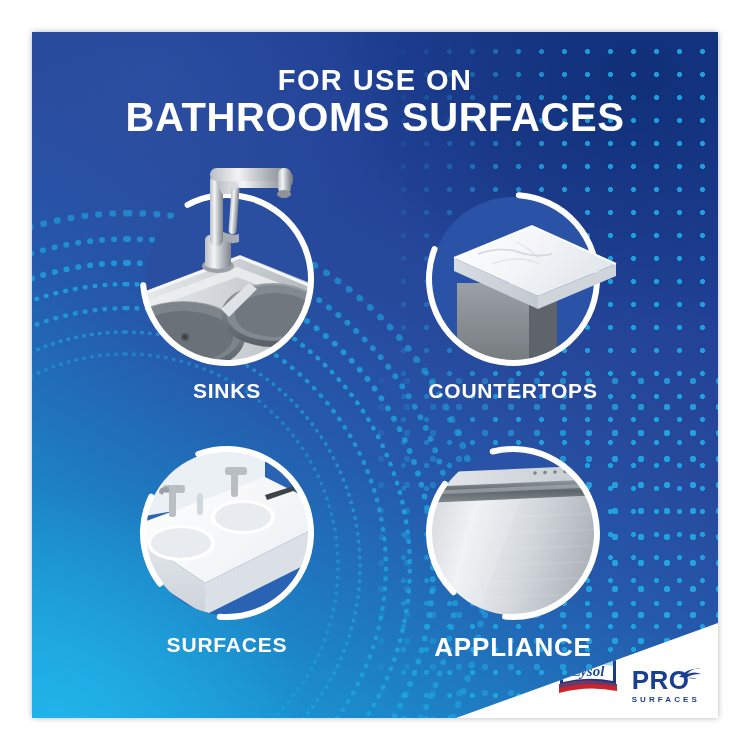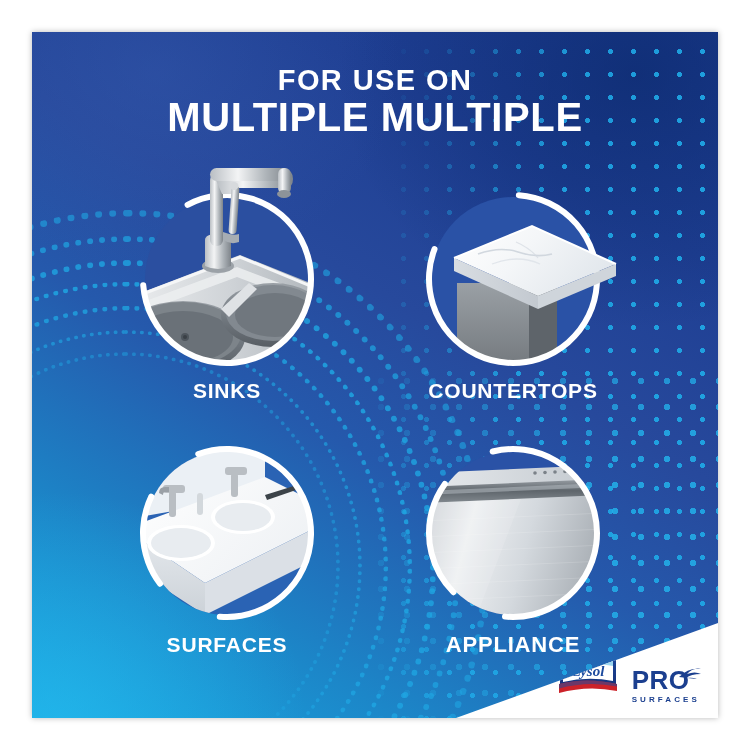--- a/index.html
+++ b/index.html
@@ -57,21 +57,21 @@
   .circle{position:relative;width:178px;height:178px;}
   .photo{
     position:absolute;left:7px;top:7px;width:164px;height:164px;border-radius:50%;
     overflow:hidden;
   }
   .ring{position:absolute;left:0;top:0;width:178px;height:178px;}
   .caption{
     margin-top:11px;text-align:center;color:#fff;font-weight:bold;
     font-size:21px;letter-spacing:.8px;line-height:1.12;
   }
-  .caption.two{font-size:22px;}
+  .caption.two{font-size:26px;}
 
   .b1{left:106px;top:158px;}
   .b2{left:392px;top:158px;}
   .b3{left:106px;top:412px;}
   .b4{left:392px;top:412px;}
 
   
   .overflow{position:absolute;pointer-events:none;}
 
   
@@ -107,21 +107,21 @@
       <div class="wave" style="left:-22px;top:-22px;width:604px;height:604px;border-width:6px;opacity:.8;"></div>
       <div class="wave" style="left:-46px;top:-46px;width:652px;height:652px;border-width:6px;opacity:.72;"></div>
       <div class="wave" style="left:-72px;top:-72px;width:704px;height:704px;border-width:7px;opacity:.62;"></div>
       <div class="wave" style="left:24px;top:24px;width:512px;height:512px;border-width:5px;opacity:.78;"></div>
       <div class="wave" style="left:48px;top:48px;width:464px;height:464px;border-width:4px;opacity:.65;"></div>
       <div class="wave" style="left:70px;top:70px;width:420px;height:420px;border-width:4px;opacity:.5;"></div>
     </div>
 
     <div id="title">
       <div class="l1">FOR USE ON</div>
-      <div class="l2">MULTIPLE MULTIPLE</div>
+      <div class="l2">BATHROOMS SURFACES</div>
     </div>
 
     <div class="badge b2">
       <div class="circle">
         <div class="photo">
           <svg viewBox="0 0 164 164" width="164" height="164">
             <defs>
               <linearGradient id="cab" x1="0" y1="0" x2="0" y2="1">
                 <stop offset="0" stop-color="#9aa0a5"></stop>
                   <stop offset="1" stop-color="#74797e"></stop>

